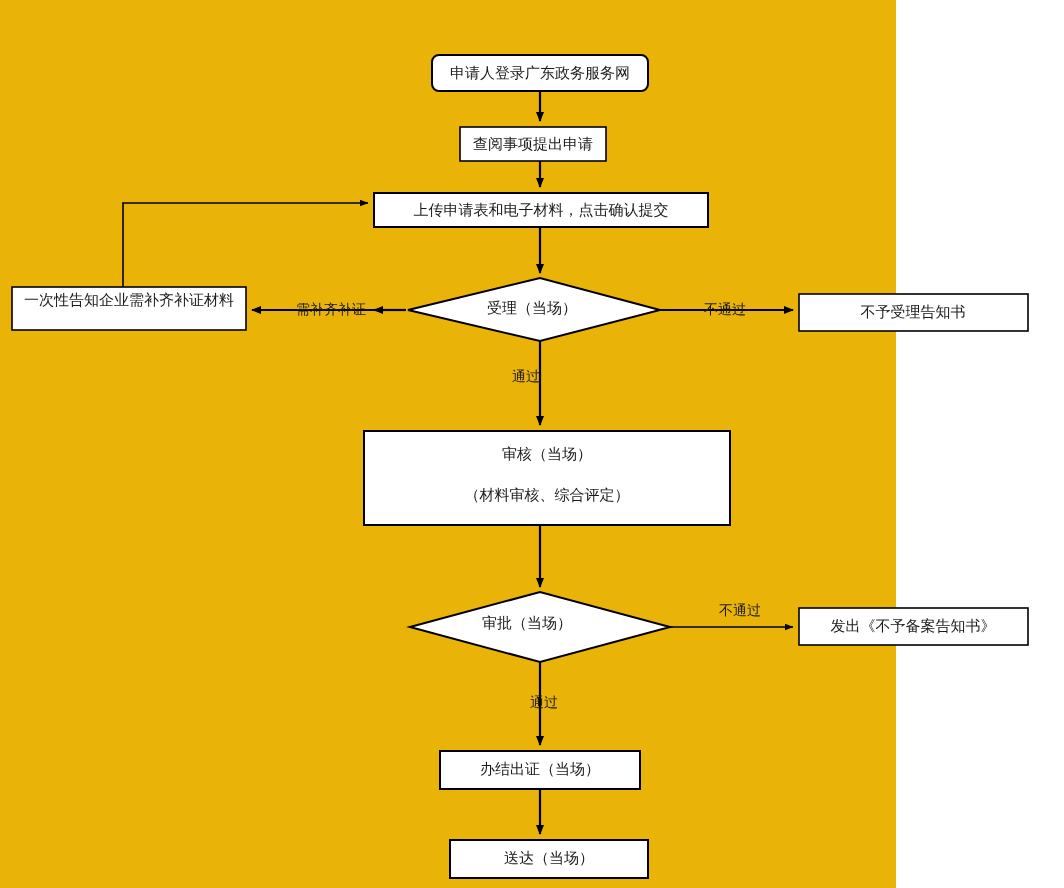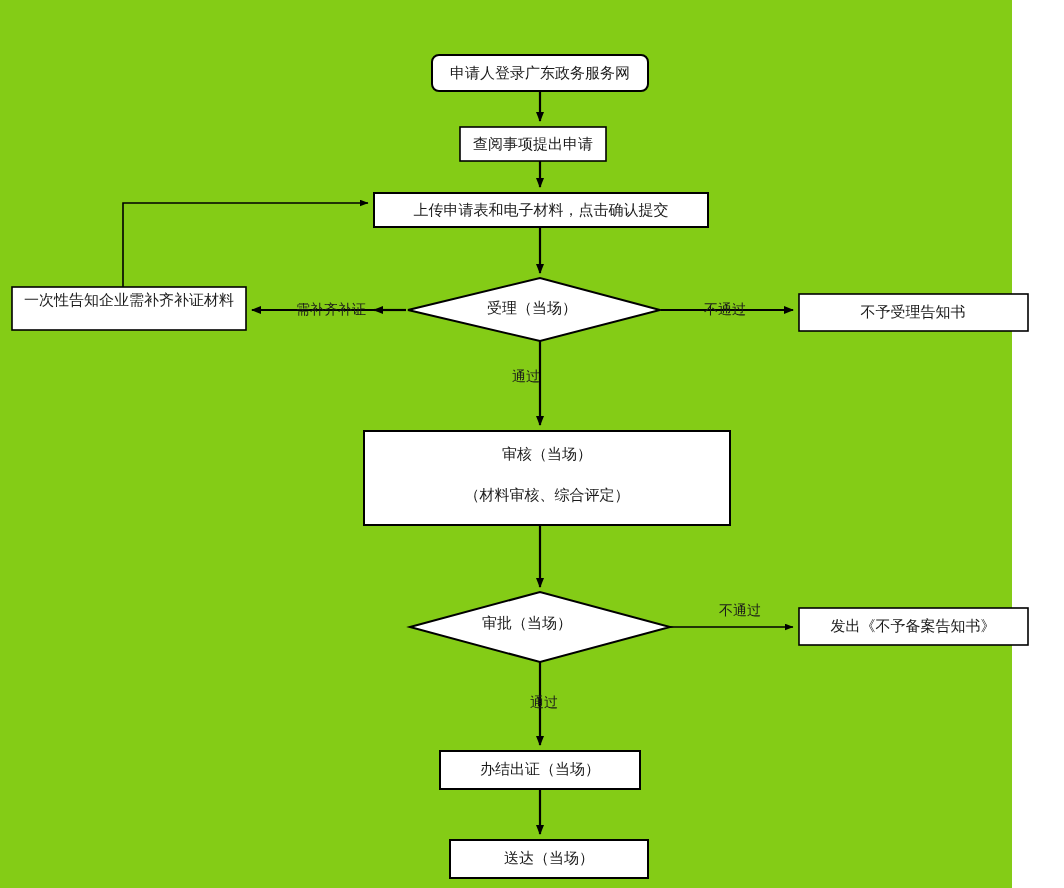--- a/index.html
+++ b/index.html
@@ -8,23 +8,23 @@
     background: #ffffff;
   }
   body {
     width: 1064px;
     height: 888px;
     font-family: "Liberation Sans", "DejaVu Sans", sans-serif;
     overflow: hidden;
   }
   #flowchart-root {
     position: relative;
-    width: 1012px;
+    width: 896px;
     height: 888px;
-    background: #84cc16;
+    background: #eab308;
   }
   svg.chart-canvas {
     position: absolute;
     left: 0;
     top: 0;
     width: 1064px;
     height: 888px;
   }
   .node-shape {
     fill: #ffffff;

